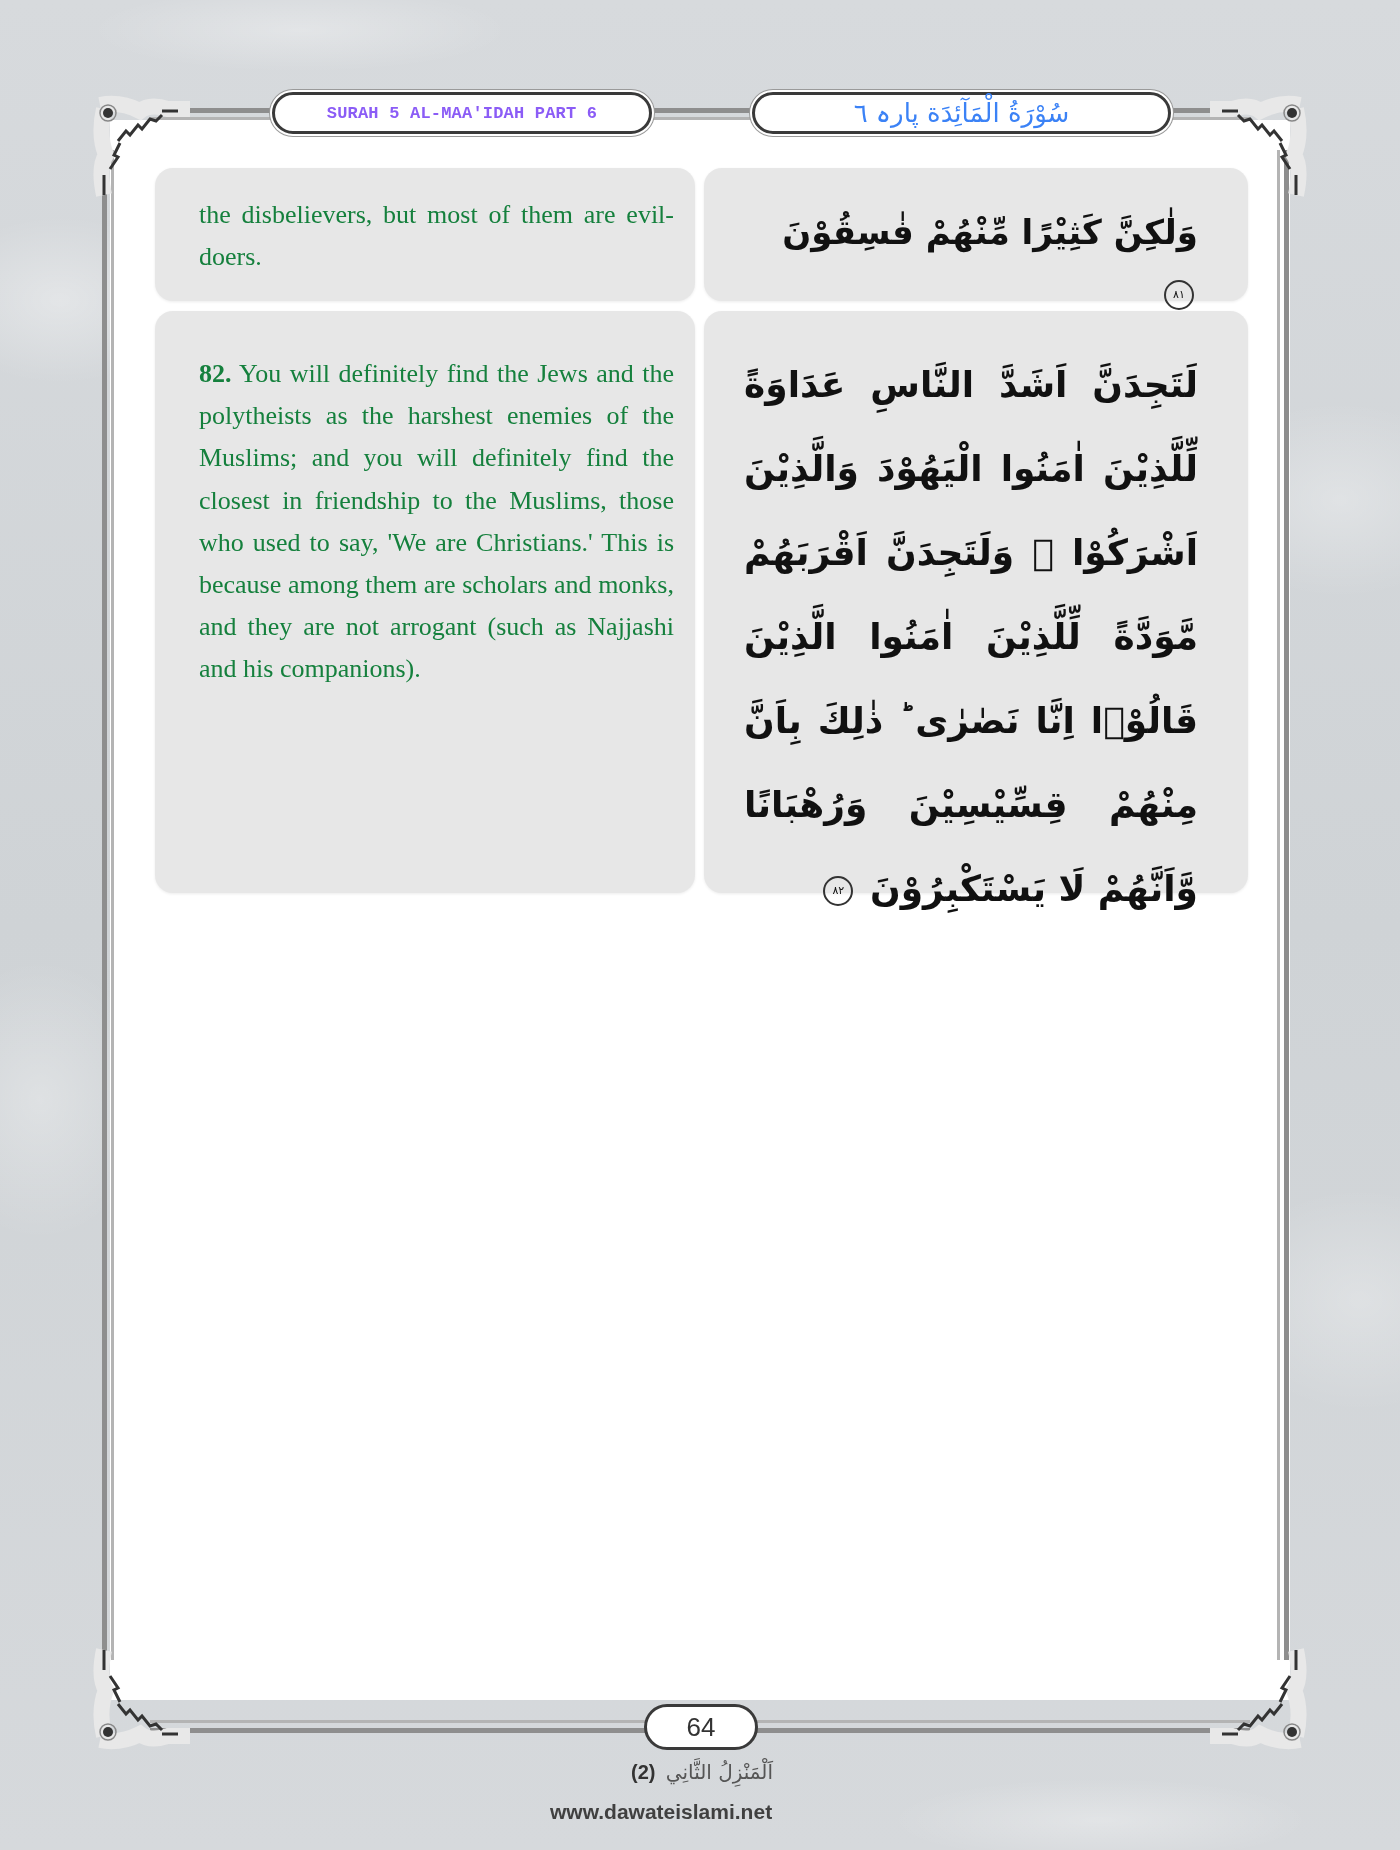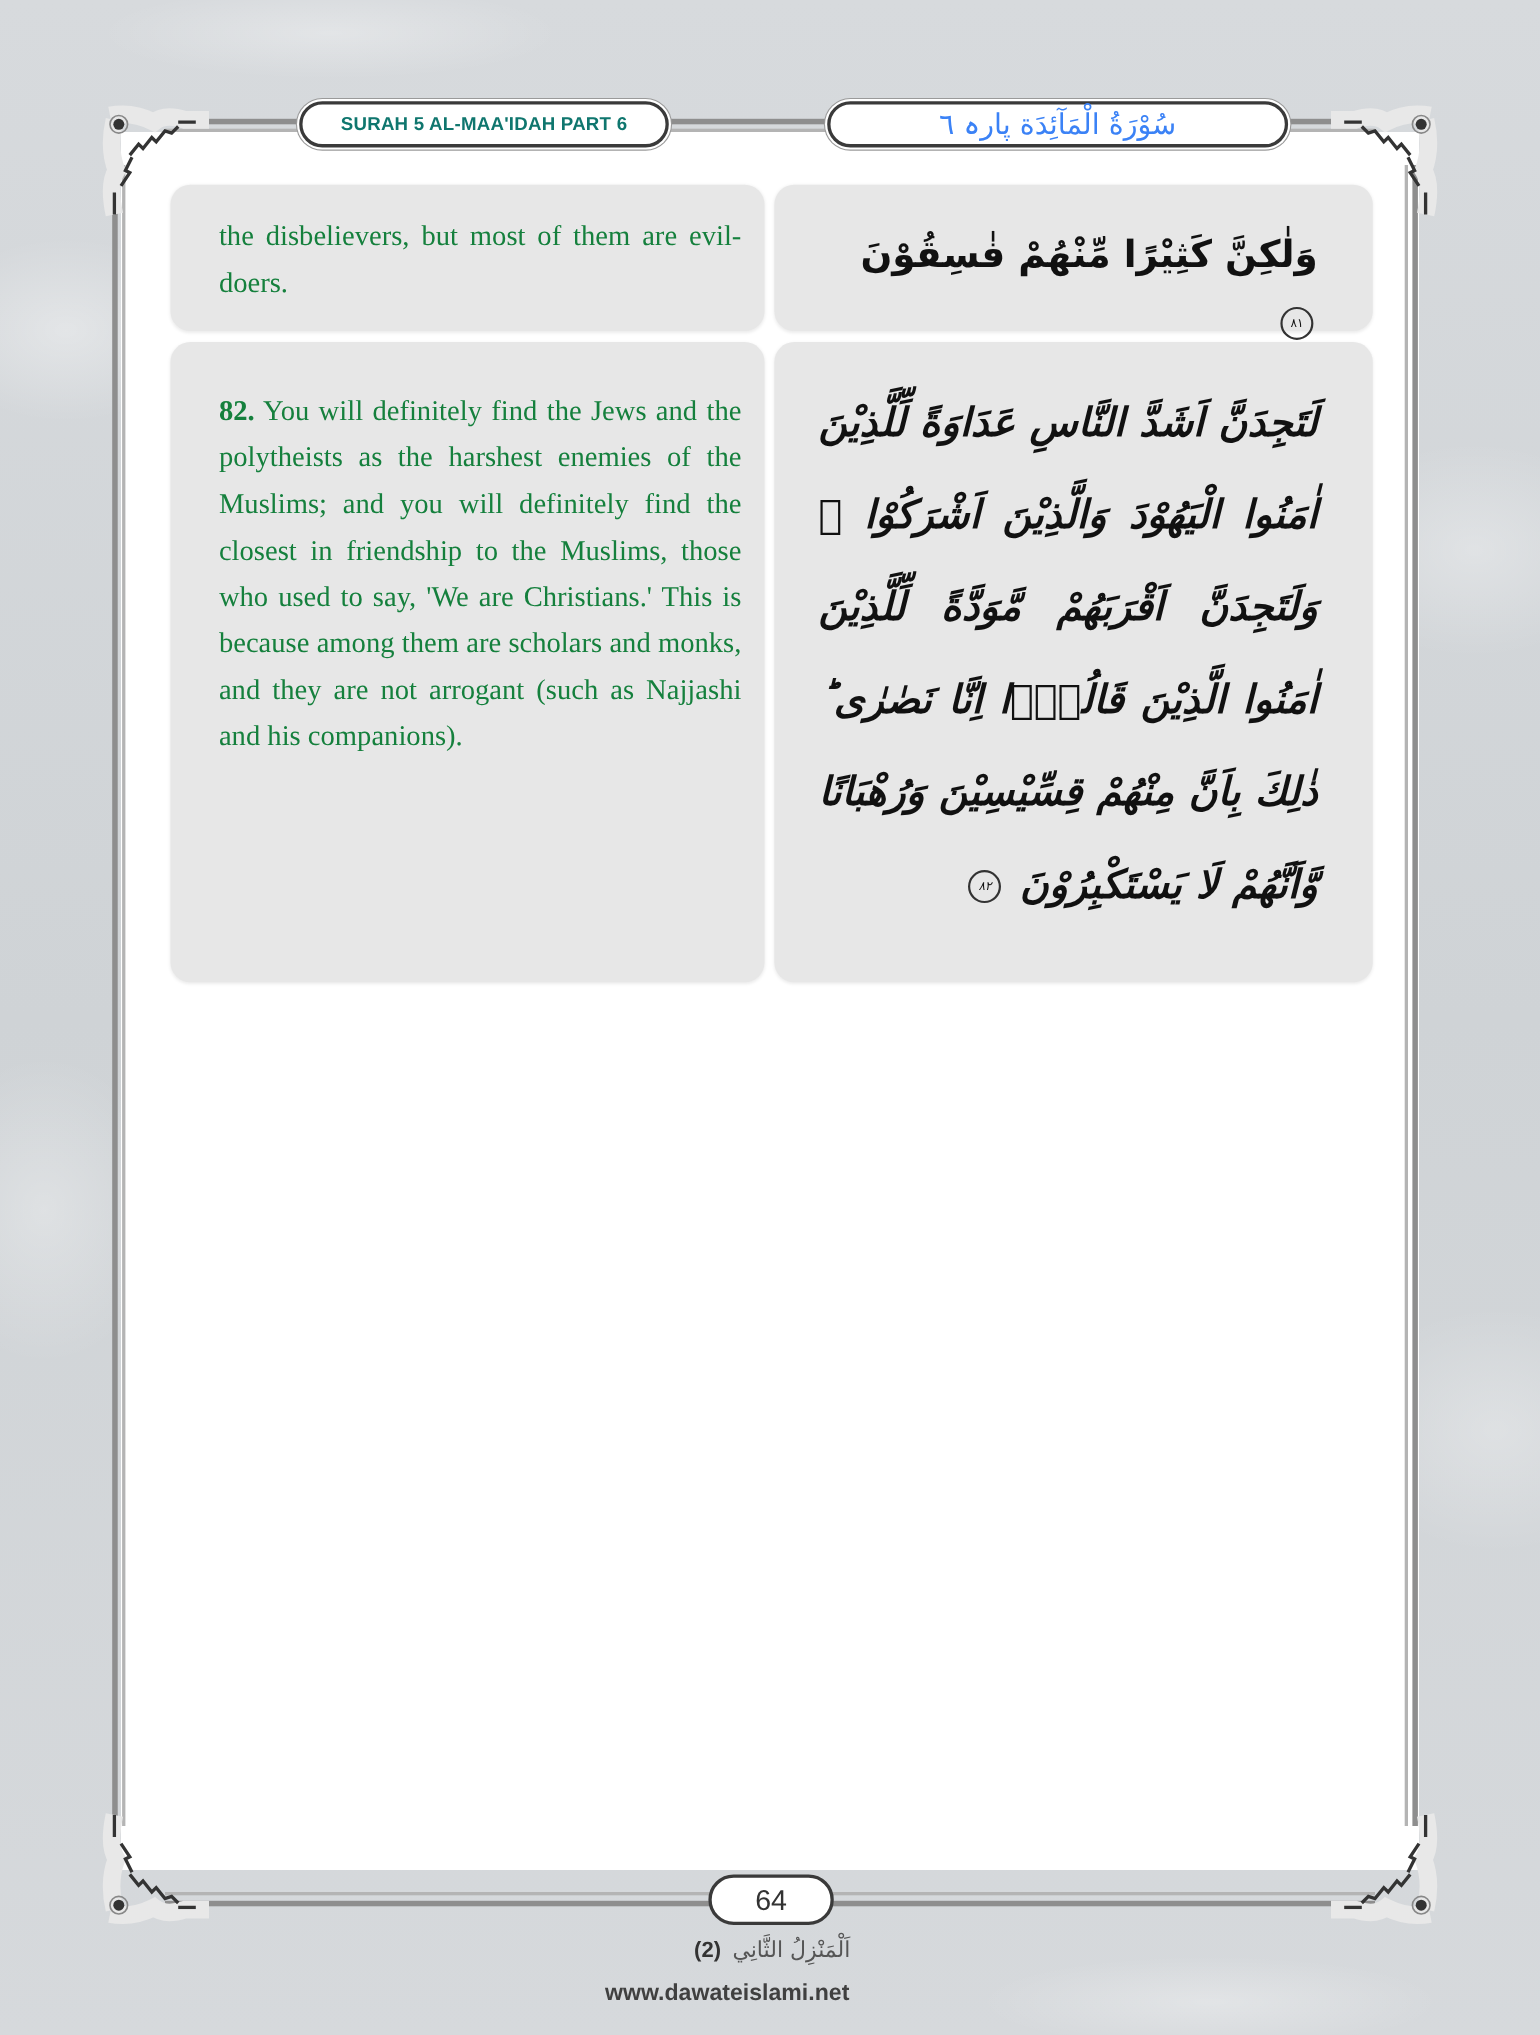--- a/index.html
+++ b/index.html
@@ -60,26 +60,26 @@
       background: #ffffff;
       border: 3px solid #3a3a3a;
       border-radius: 24px;
       box-shadow: 0 0 0 2px #ffffff, 0 0 0 3px #9a9a9a;
       display: flex;
       align-items: center;
       justify-content: center;
       box-sizing: border-box;
     }
     .pill-en {
-      left: 272px; width: 336px;
-      font-family: Liberation Sans, sans-serif;
+      left: 272px; width: 380px;
+      font-family: Liberation Mono, monospace;
       font-weight: bold;
       font-size: 17px;
       letter-spacing: 0.2px;
-      color: #0f766e;
+      color: #8b5cf6;
     }
     .pill-ar {
       left: 752px; width: 419px;
       font-family: "DejaVu Sans", sans-serif;
       font-size: 26px;
       color: #3b82f6;
       direction: rtl;
     }
 
     
@@ -119,21 +119,20 @@
       line-height: 60px;
       padding-top: 8px;
       text-align: right;
       padding-right: 10px;
     }
     .ar-text.long {
       font-size: 36px;
       line-height: 84px;
       padding-top: 6px;
       padding-right: 10px;
-      font-style: italic;
     }
     .ayah-marker {
       display: inline-block;
       width: 26px; height: 26px;
       border: 2px solid #333;
       border-radius: 50%;
       font-size: 11px;
       line-height: 26px;
       text-align: center;
       vertical-align: middle;

